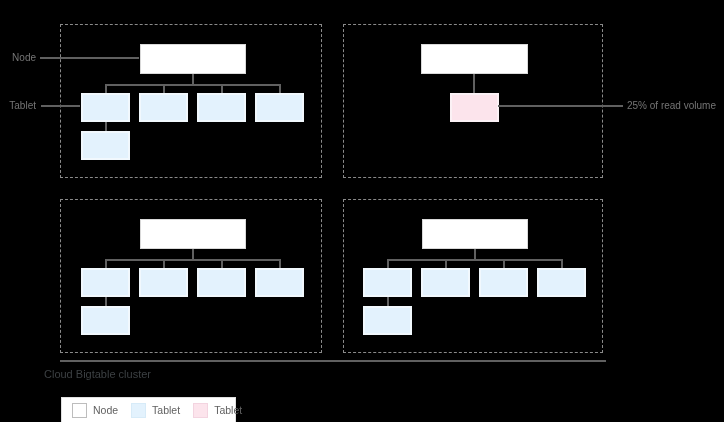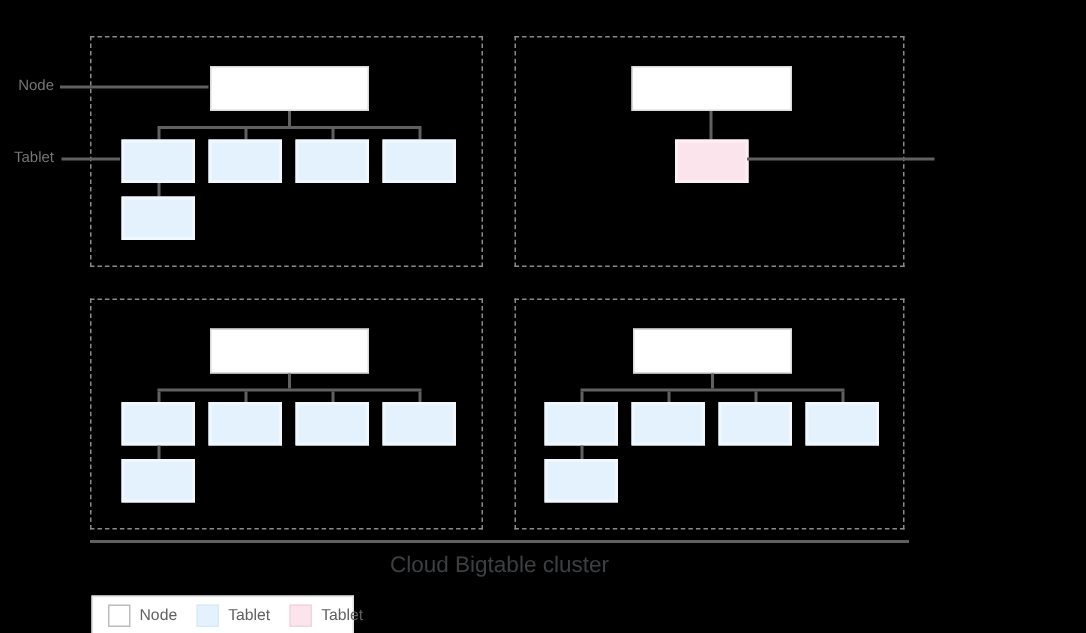--- a/index.html
+++ b/index.html
@@ -36,22 +36,22 @@
   .node-box{width:106px;height:30px;background:var(--node-fill);border:1px solid var(--node-border);}
   .tablet{width:49px;height:29px;background:var(--tablet-blue-fill);border:2px solid var(--tablet-blue-border);}
   .pink{background:var(--tablet-pink-fill);border:2px solid var(--tablet-pink-border);}
   .ln{position:absolute;background:var(--connector);}
   .callout-label{
     position:absolute;font-size:10px;color:var(--label-text);line-height:14px;white-space:nowrap;
   }
   .lab-right{width:32px;text-align:right;}
   .caption-line{position:absolute;left:60px;top:346px;width:546px;height:2px;background:var(--connector);}
   .caption{
-    position:absolute;left:60px;top:354px;width:546px;text-align:center;
-    font-size:15px;color:var(--caption-text);
+    position:absolute;left:44px;top:354px;width:546px;text-align:left;
+    font-size:11px;color:var(--caption-text);
   }
   .legend{
     position:absolute;left:61px;top:383px;width:175px;height:26px;box-sizing:border-box;
     background:var(--legend-bg);border:1px solid var(--legend-border);
     display:flex;align-items:center;padding:0 0 0 10px;
   }
   .legend-item{display:flex;align-items:center;margin-right:13px;}
   .swatch{width:15px;height:15px;box-sizing:border-box;margin-right:6px;flex:none;}
   .sw-node{background:var(--node-fill);border:1px solid var(--swatch-node-border);}
   .sw-blue{background:var(--tablet-blue-fill);border:1px solid var(--swatch-blue-border);}
@@ -125,20 +125,21 @@
     </div>
   </div>
 
   <div class="callout-label lab-right" style="left:4px;top:37px;">Node</div>
   <div class="ln" style="left:40px;top:43px;width:99px;height:2px;"></div>
 
   <div class="callout-label lab-right" style="left:4px;top:85px;">Tablet</div>
   <div class="ln" style="left:41px;top:91px;width:39px;height:2px;"></div>
 
   <div class="ln" style="left:498px;top:91px;width:125px;height:2px;"></div>
+  <div class="callout-label" style="left:627px;top:85px;">25% of read volume</div>
 
   <div class="caption-line"></div>
   <div class="caption">Cloud Bigtable cluster</div>
 
   <div class="legend">
     <div class="legend-item">
       <span class="swatch sw-node"></span>
       <span class="legend-label">Node</span>
     </div>
     <div class="legend-item">

